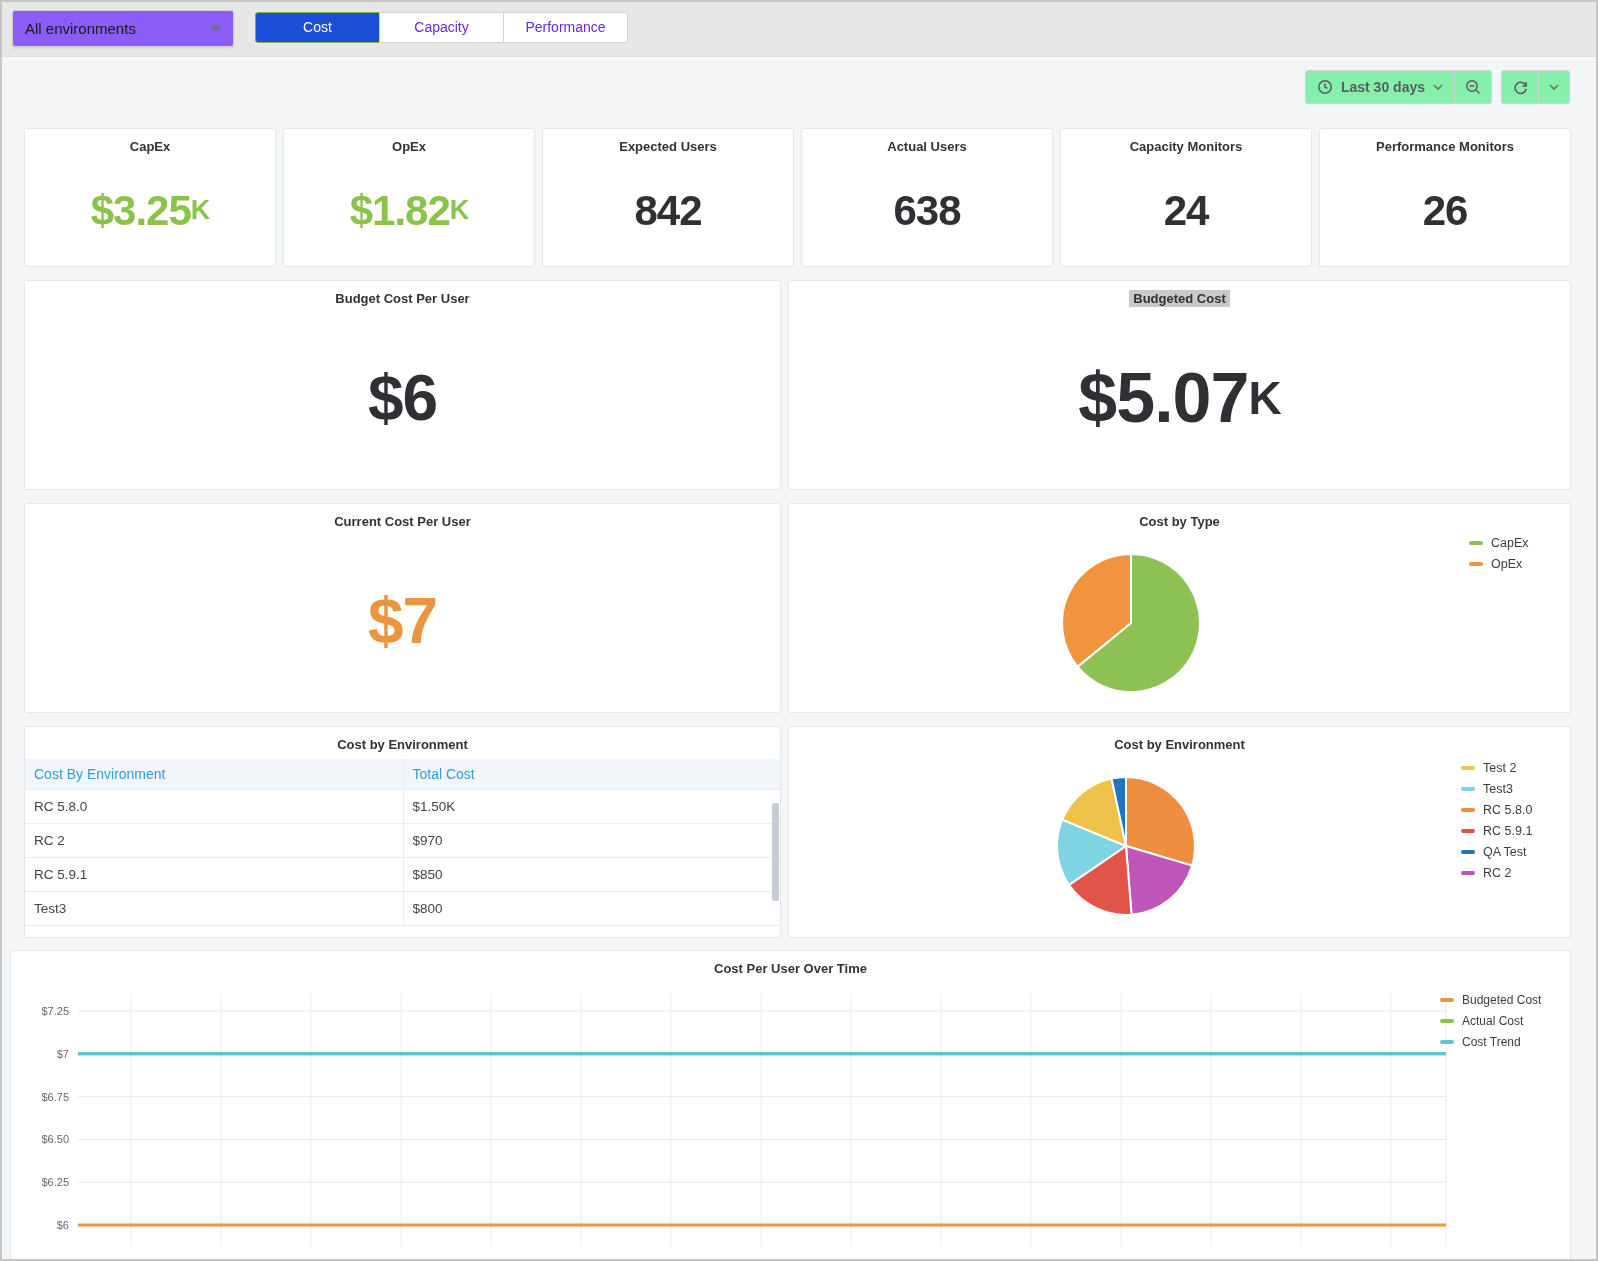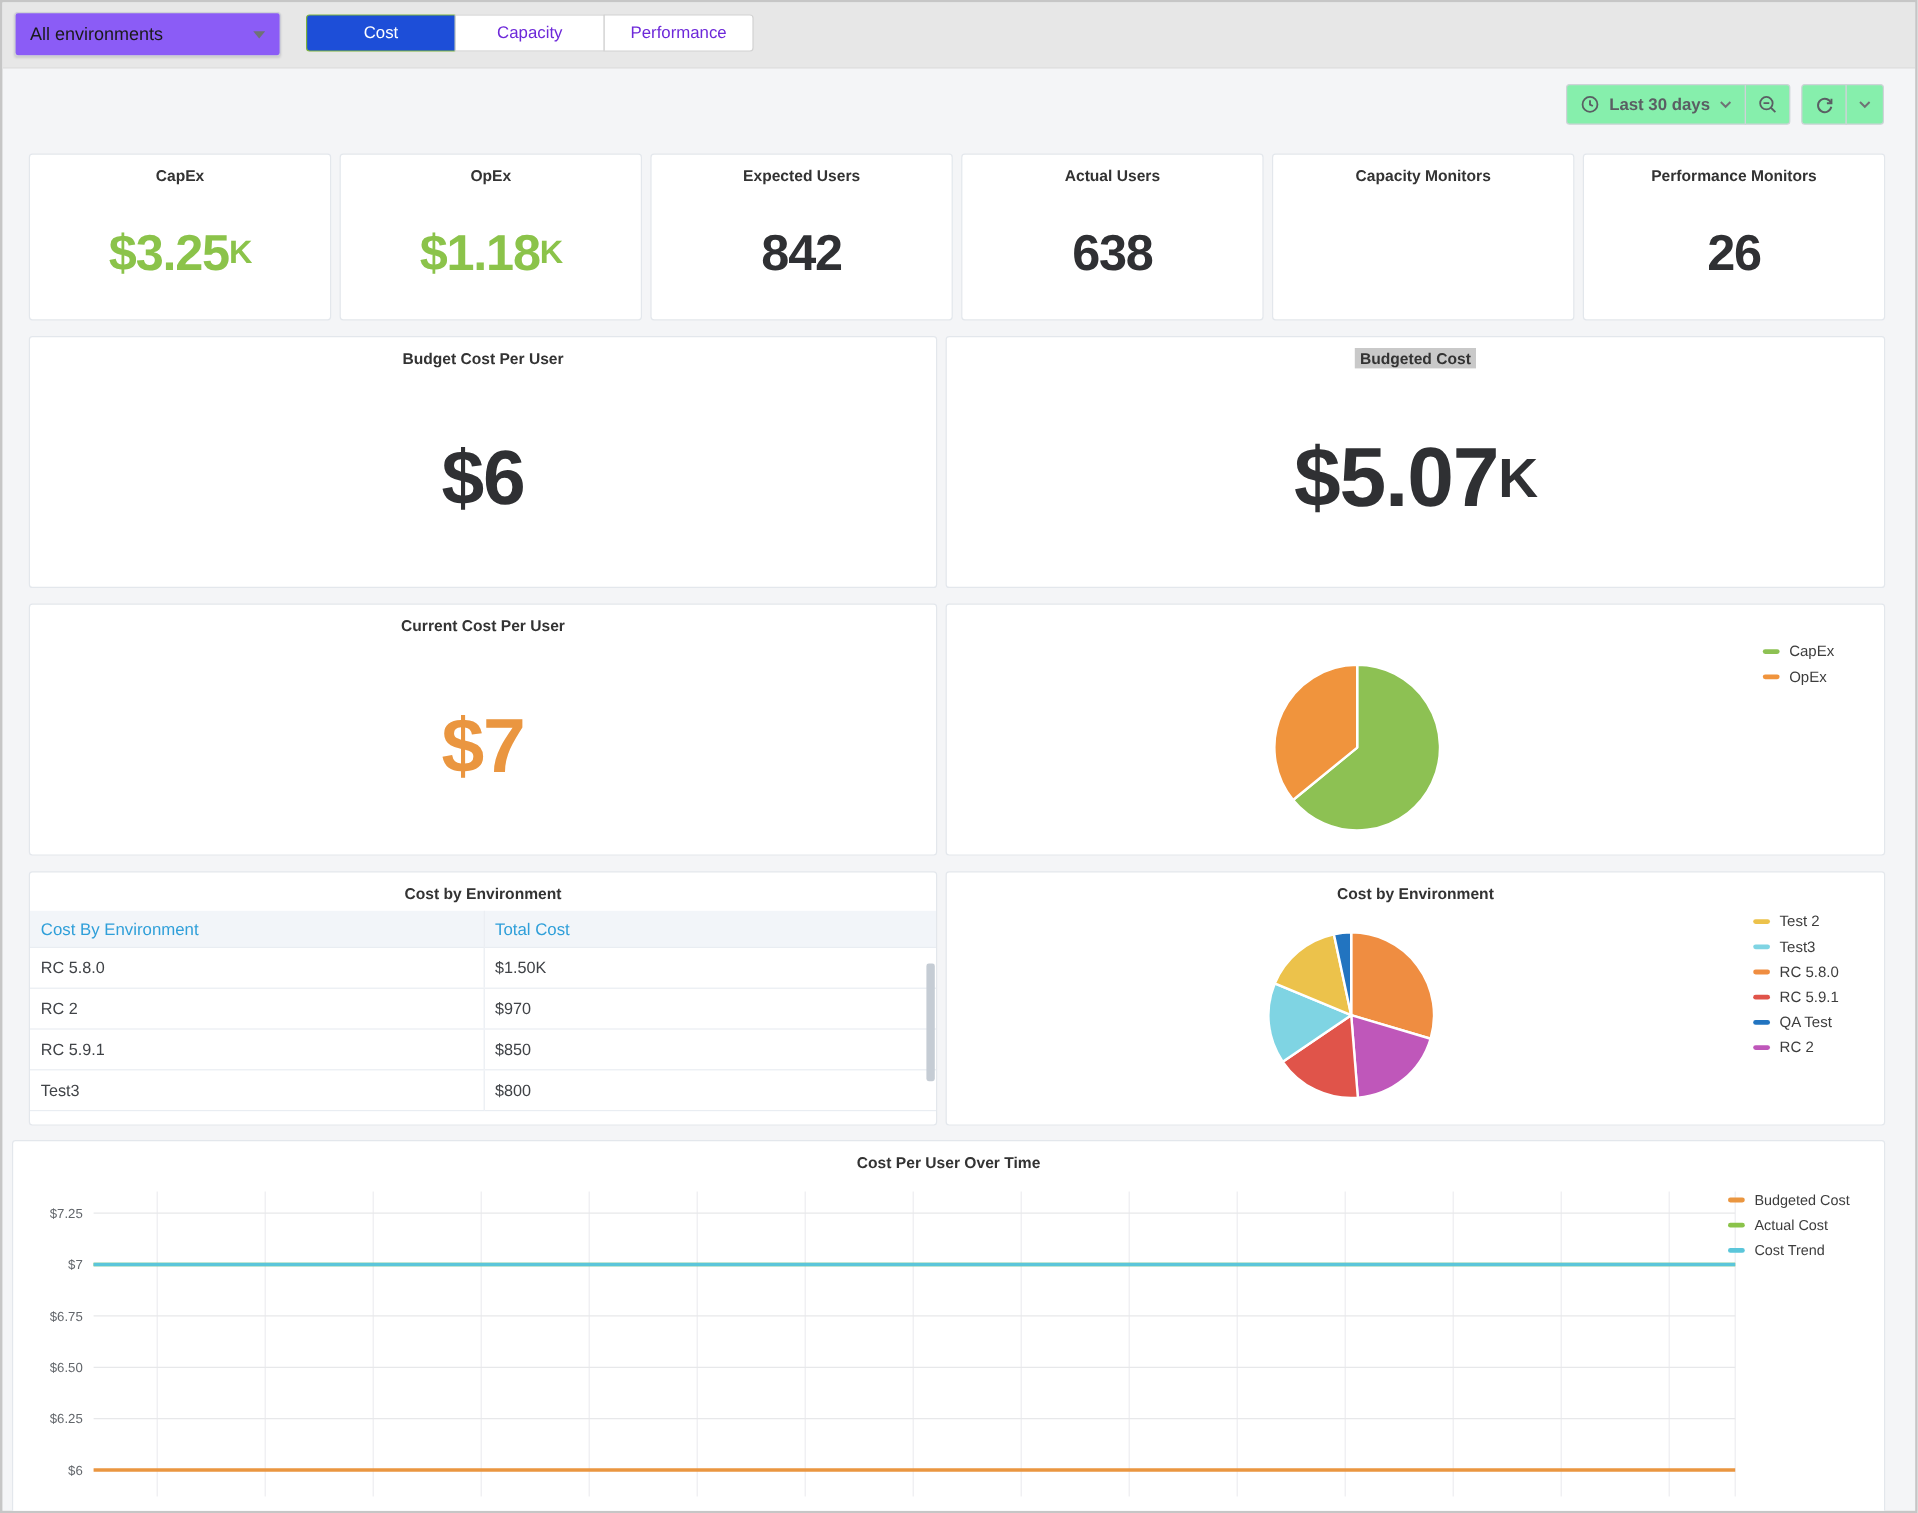--- a/index.html
+++ b/index.html
@@ -138,40 +138,44 @@
       <div class="panel flex1">
         <div class="p-title">CapEx</div>
         <div class="stat-value v40" style="color: rgb(139, 195, 74);">
           <span>$3.25</span>
           <span class="sfx">K</span>
         </div>
       </div>
       <div class="panel flex1">
         <div class="p-title">OpEx</div>
         <div class="stat-value v40" style="color: rgb(139, 195, 74);">
-          <span>$1.18</span>
+          <span>$1.82</span>
           <span class="sfx">K</span>
         </div>
       </div>
       <div class="panel flex1">
         <div class="p-title">Expected Users</div>
         <div class="stat-value v40" style="color: rgb(47, 48, 51);">
           <span>842</span>
           <span class="sfx"></span>
         </div>
       </div>
       <div class="panel flex1">
         <div class="p-title">Actual Users</div>
         <div class="stat-value v40" style="color: rgb(47, 48, 51);">
           <span>638</span>
           <span class="sfx"></span>
         </div>
       </div>
       <div class="panel flex1">
         <div class="p-title">Capacity Monitors</div>
+        <div class="stat-value v40" style="color: rgb(47, 48, 51);">
+          <span>24</span>
+          <span class="sfx"></span>
+        </div>
       </div>
       <div class="panel flex1">
         <div class="p-title">Performance Monitors</div>
         <div class="stat-value v40" style="color: rgb(47, 48, 51);">
           <span>26</span>
           <span class="sfx"></span>
         </div>
       </div>
     </div>
 
@@ -200,20 +204,23 @@
     <div class="panel w757">
       <div class="p-title">
         <span>Current Cost Per User</span>
       </div>
       <div class="stat-value v64" style="color: rgb(234, 150, 64);">
         <span>$7</span>
           <span class="sfx"></span>
       </div>
     </div>
     <div class="panel flex1">
+      <div class="p-title">
+        <span>Cost by Type</span>
+      </div>
       <svg class="pie-svg" id="pie-type" width="150" height="150" style="left:267px;top:44px;">
           <path d="M 75 75 L 75.00 6.00 A 69 69 0 1 1 21.55 118.64 Z" fill="#8dc153" stroke="#ffffff" stroke-width="2" stroke-linejoin="round"></path>
           <path d="M 75 75 L 21.55 118.64 A 69 69 0 0 1 75.00 6.00 Z" fill="#f0943d" stroke="#ffffff" stroke-width="2" stroke-linejoin="round"></path>
         </svg>
       <div class="legend" id="legend-type" style="left:680px;top:32px;">
           <div class="li">
             <span class="sw" style="background: rgb(141, 193, 83);"></span>
             <span class="lt">CapEx</span>
           </div>
           <div class="li">

